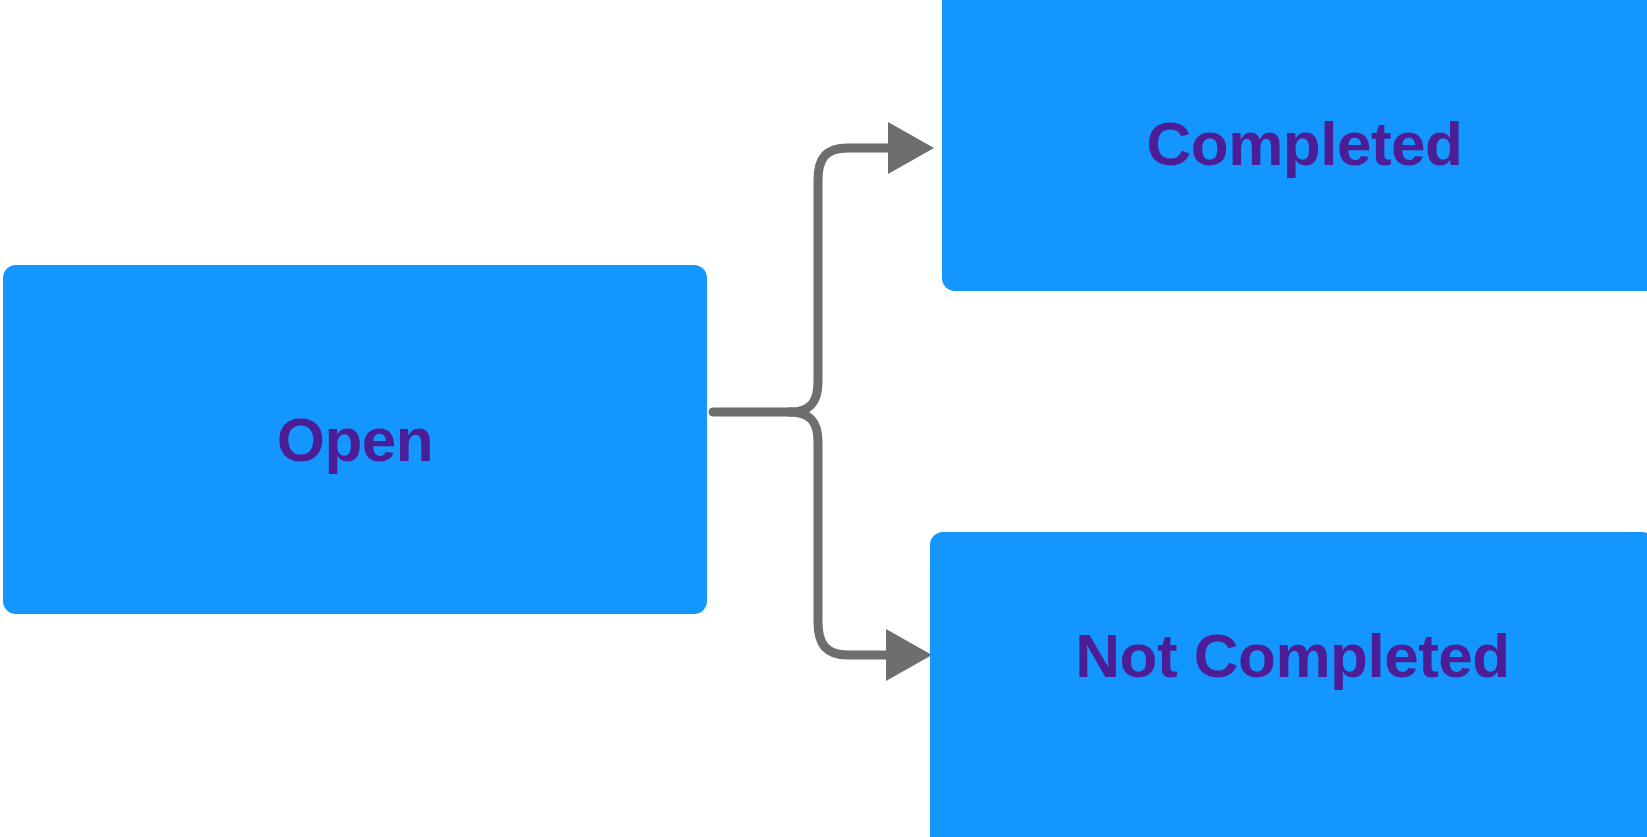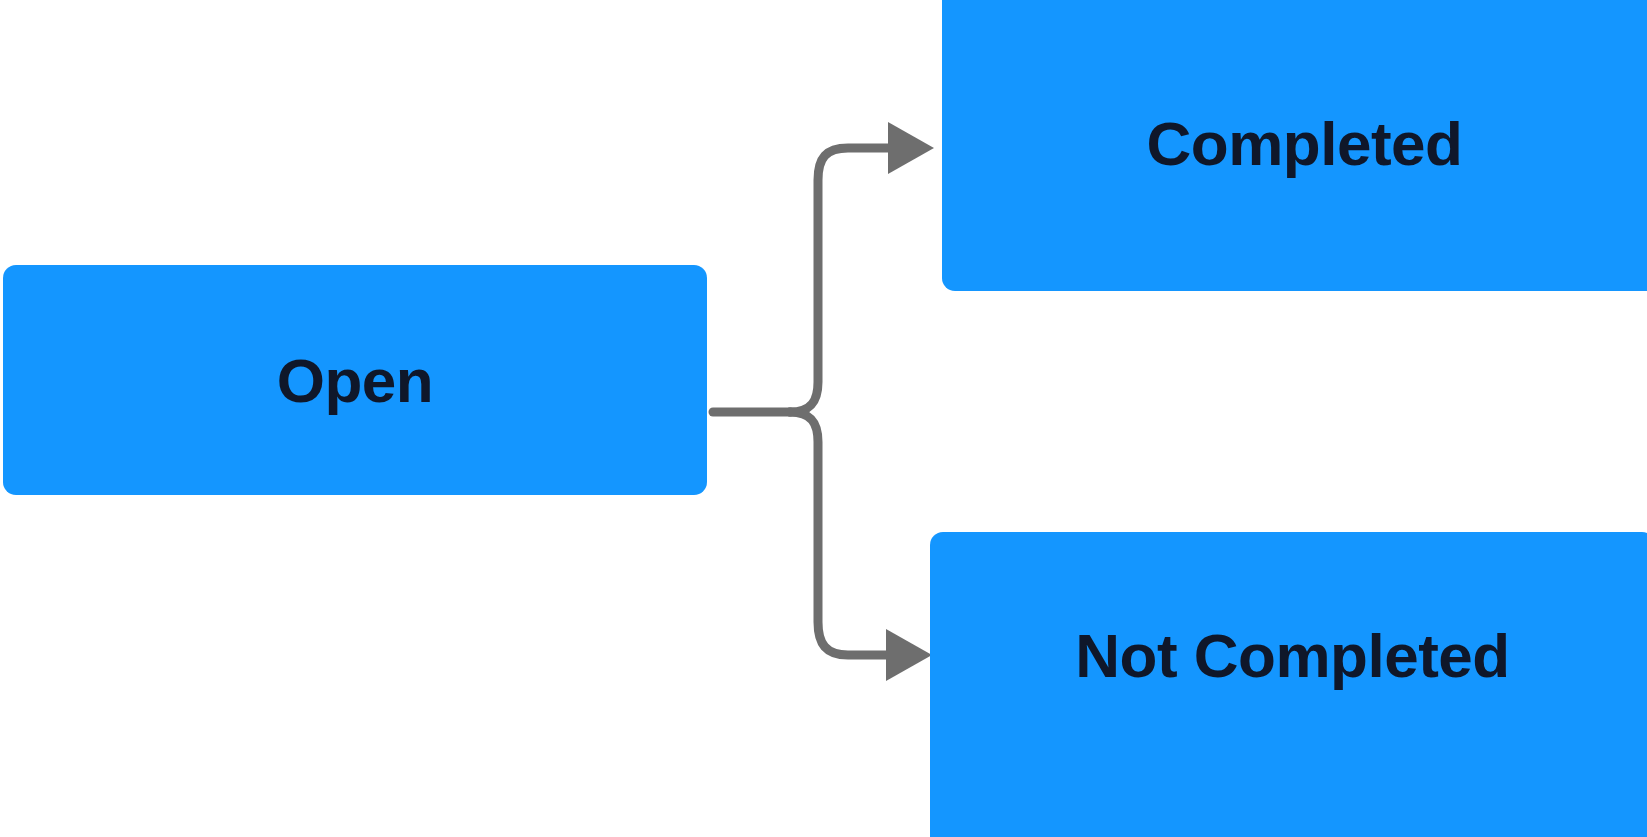--- a/index.html
+++ b/index.html
@@ -27,29 +27,29 @@
     justify-content: center;
     color: #ffffff;
     font-weight: 700;
     letter-spacing: -0.5px;
     user-select: none;
   }
   .node-label {
     display: block;
     text-align: center;
     white-space: nowrap;
-    color: #0f172a;
+    color: #4c1d95;
   }
 
   
   #node-open {
     left: 3px;
     top: 265px;
     width: 704px;
-    height: 230px;
+    height: 349px;
     font-size: 62px;
   }
   #node-completed {
     left: 942px;
     top: -20px;
     width: 725px;
     height: 311px;
     font-size: 62px;
     align-items: flex-end;
     padding-bottom: 112px;

